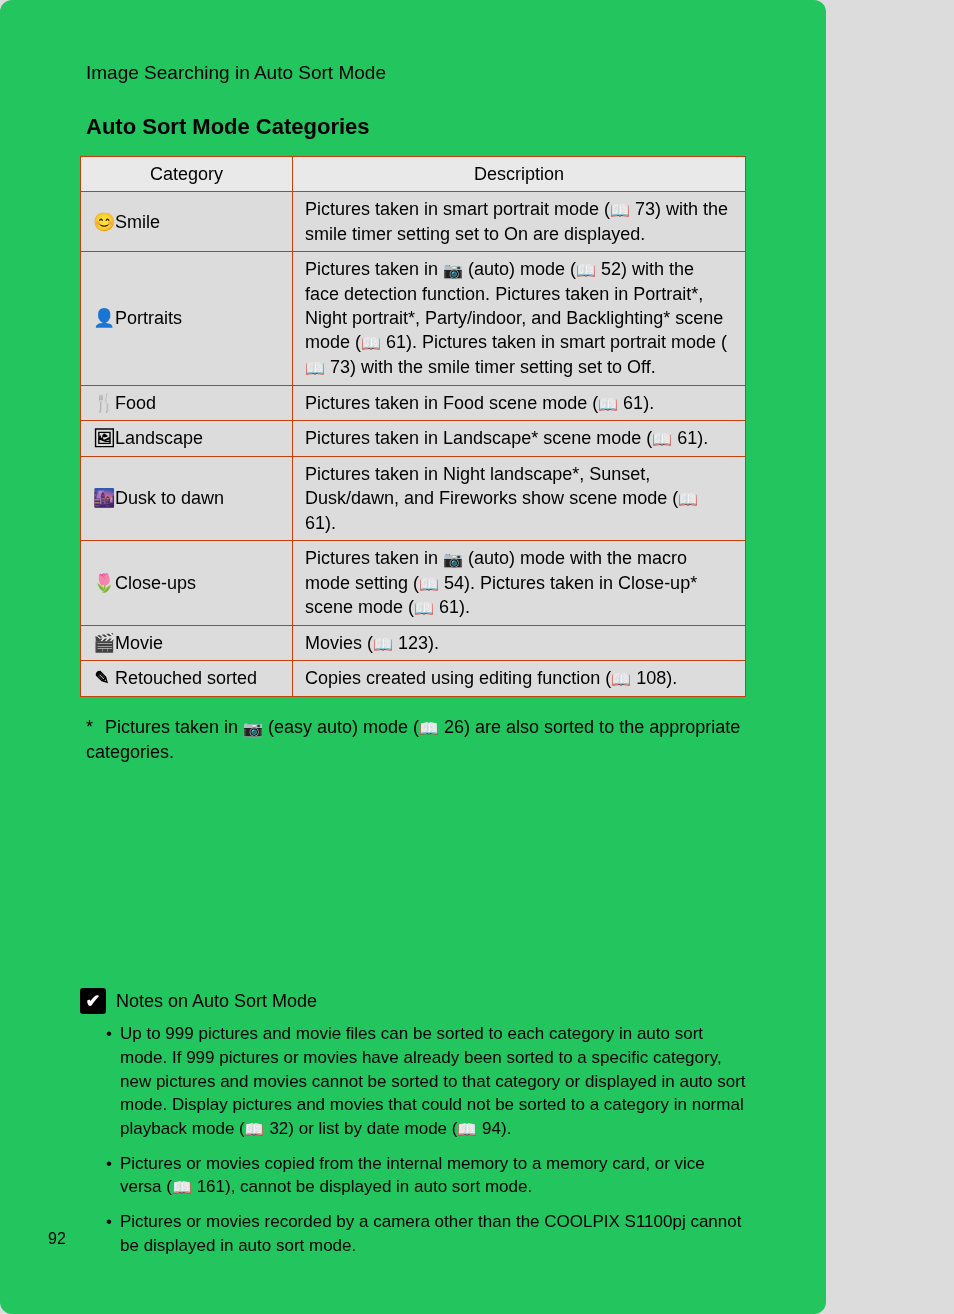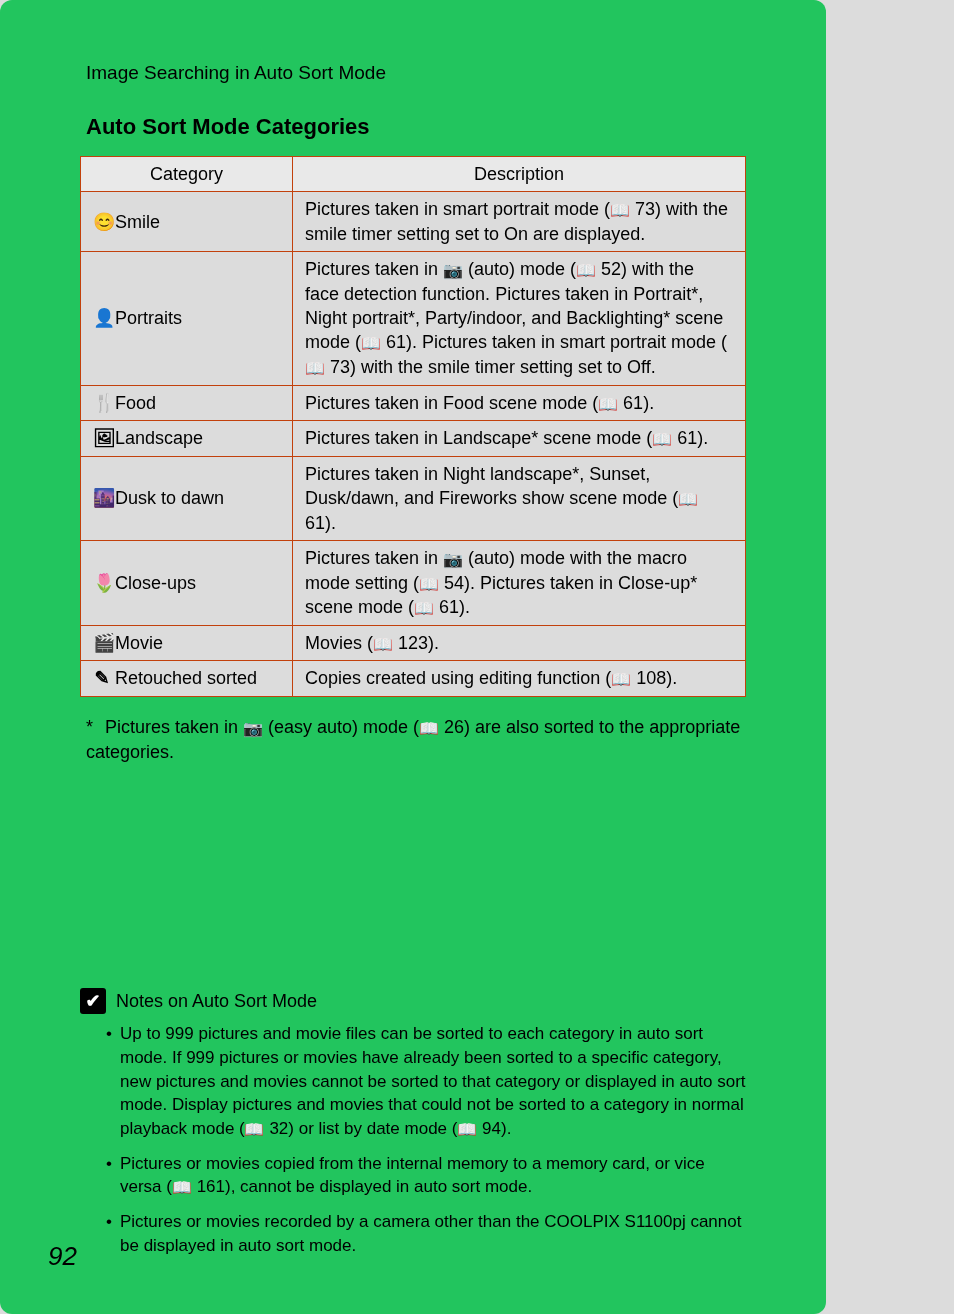--- a/index.html
+++ b/index.html
@@ -134,23 +134,22 @@
   }
   ul.notes li::before {
     content: "•";
     position: absolute;
     left: 0;
     top: 0;
   }
   .page-num {
     position: absolute;
     left: 48px;
-    bottom: 42px;
-    font-style: italic;
-    font-size: 26px;
+    bottom: 66px;
+    font-size: 16px;
   }
   b { font-weight: normal; }
 </style>
 </head>
 <body>
 
 <div class="side-tab"></div>
 <div class="side-label">More on Playback</div>
 
 <div class="page">

